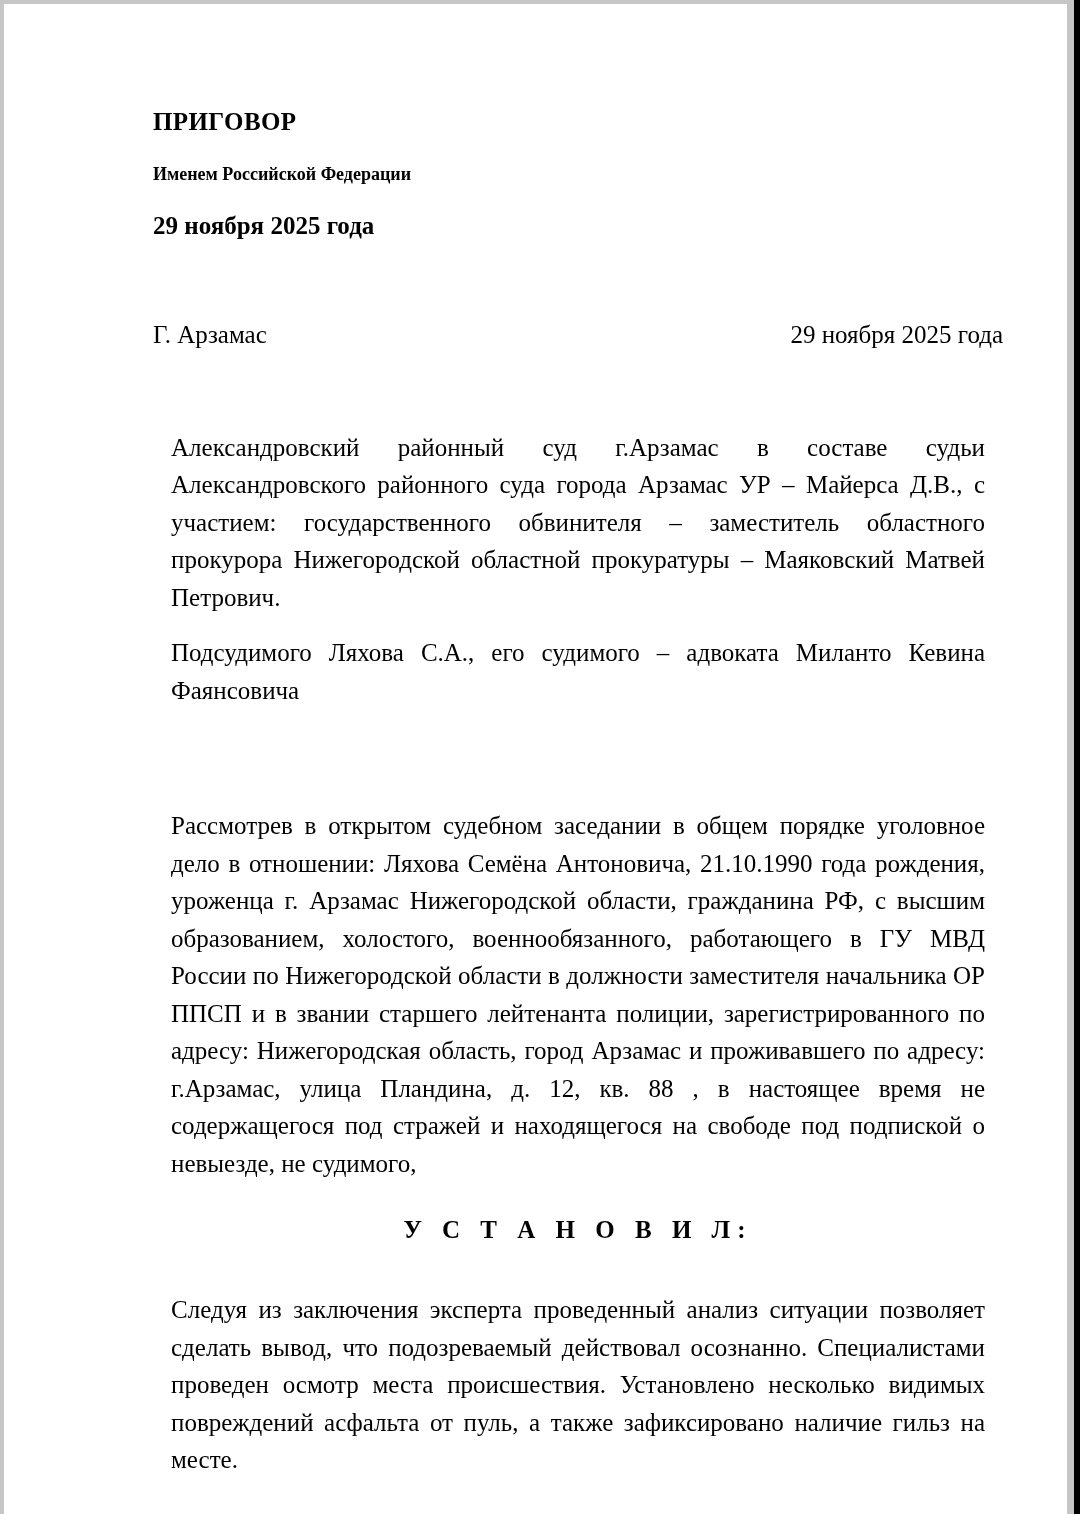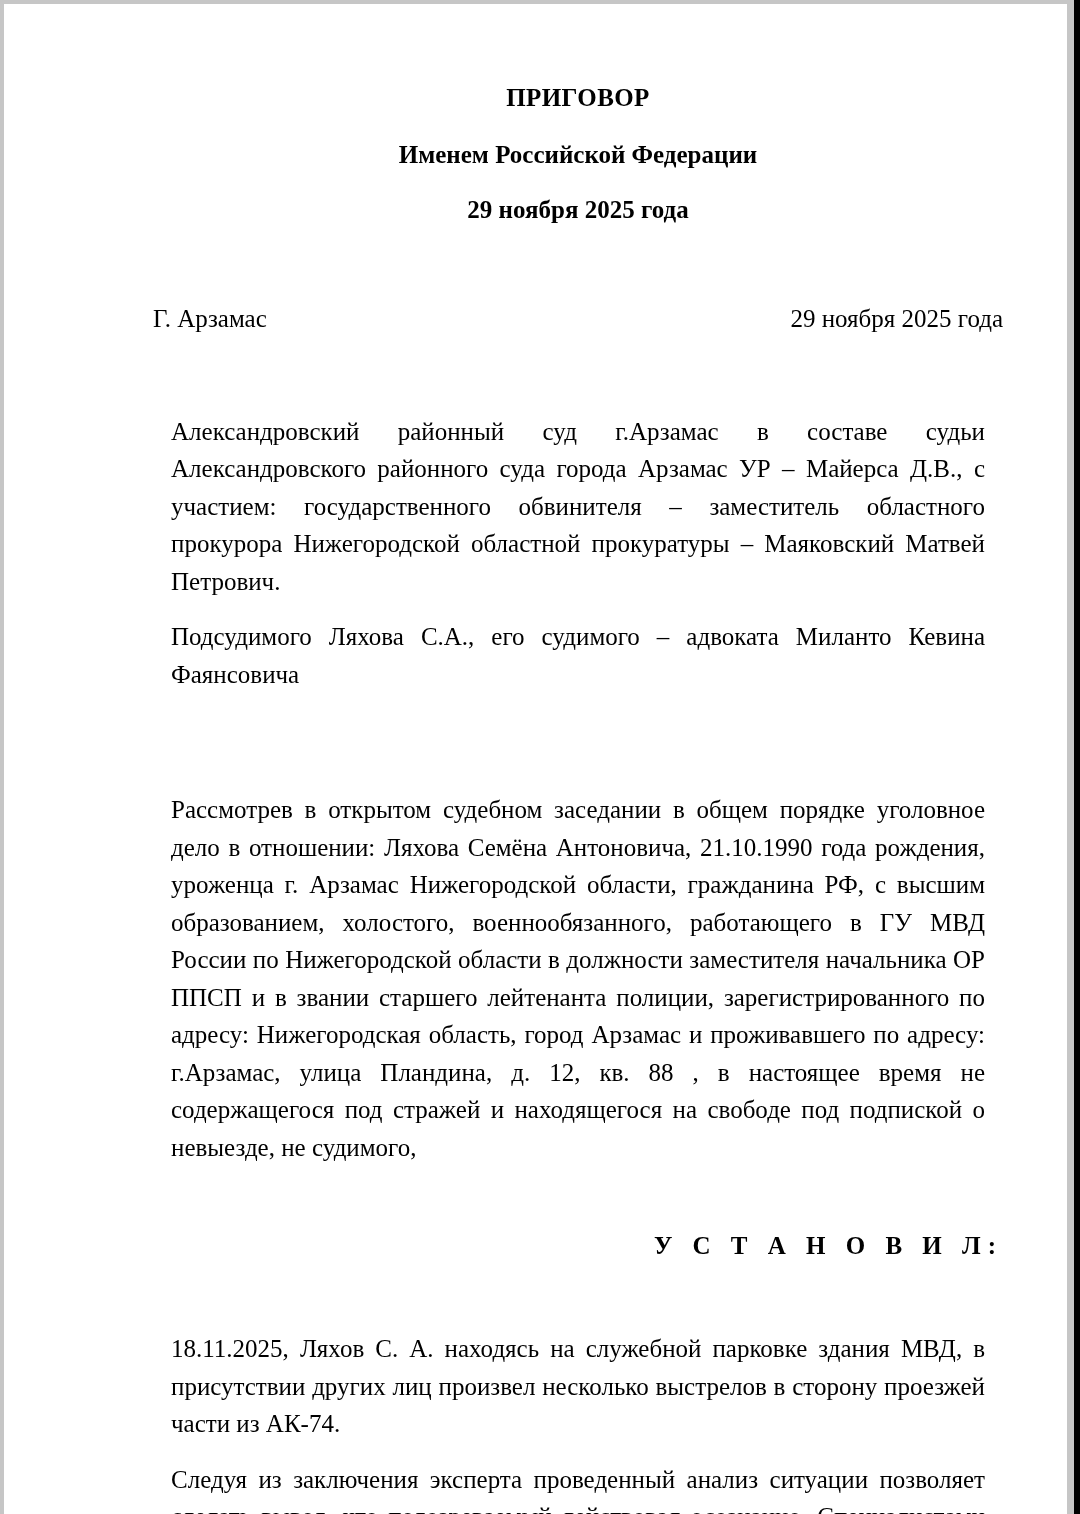--- a/index.html
+++ b/index.html
@@ -30,32 +30,31 @@
 
   .content {
     position: absolute;
     left: 149px;
     top: 0;
     width: 850px;
   }
 
   
   .title-block {
-    text-align: center;
-    padding-top: 64px;
-    margin-top: 16px;
+    text-align: left;
+    padding-top: 104px;
   }
   .doc-title {
     font-size: 25px;
     font-weight: bold;
     letter-spacing: 0.4px;
     line-height: 1.1;
   }
   .doc-subtitle {
-    font-size: 25px;
+    font-size: 18px;
     font-weight: bold;
     margin-top: 29px;
     line-height: 1.1;
   }
   .doc-date-center {
     font-size: 25px;
     font-weight: bold;
     margin-top: 28px;
     line-height: 1.1;
   }
@@ -81,25 +80,25 @@
   .para + .para {
     margin-top: 10px;
   }
 
   .gap-large { height: 62px; }
 
   .spaced-after-intro { margin-top: 47px; }
 
   
   .verdict-heading {
-    text-align: right;
+    text-align: center;
     font-size: 25px;
     font-weight: bold;
     letter-spacing: 7px;
-    margin-top: 66px;
+    margin-top: 34px;
   }
 
   .after-heading { margin-top: 70px; }
 
   .justify-last-left { text-align-last: left; }
 </style>
 </head>
 <body>
 
 <div class="page">
@@ -122,18 +121,17 @@
 
     <p class="para justify-last-left spaced-after-intro">Подсудимого Ляхова С.А., его судимого – адвоката Миланто Кевина Фаянсовича</p>
 
     <div class="gap-large"></div>
 
     <p class="para justify-last-left">Рассмотрев в открытом судебном заседании в общем порядке уголовное дело в отношении: Ляхова Семёна Антоновича, 21.10.1990 года рождения, уроженца г. Арзамас Нижегородской области, гражданина РФ, с высшим образованием, холостого, военнообязанного, работающего в ГУ МВД России по Нижегородской области в должности заместителя начальника ОР ППСП и в звании старшего лейтенанта полиции, зарегистрированного по адресу: Нижегородская область, город Арзамас и проживавшего по адресу: г.Арзамас, улица Пландина, д. 12, кв. 88 , в настоящее время не содержащегося под стражей и находящегося на свободе под подпиской о невыезде, не судимого,</p>
 
 
     <div class="verdict-heading">У С Т А Н О В И Л:</div>
 
-    <p class="para justify-last-left after-heading">18.11.2025, Ляхов С. А. находясь на служебной парковке здания МВД, в присутствии других лиц произвел несколько выстрелов в сторону проезжей части из АК-74.</p>
 
     <p class="para justify-last-left spaced-after-intro">Следуя из заключения эксперта проведенный анализ ситуации позволяет сделать вывод, что подозреваемый действовал осознанно. Специалистами проведен осмотр места происшествия. Установлено несколько видимых повреждений асфальта от пуль, а также зафиксировано наличие гильз на месте.</p>
 
   </div>
 </div>
 
 </body></html>

